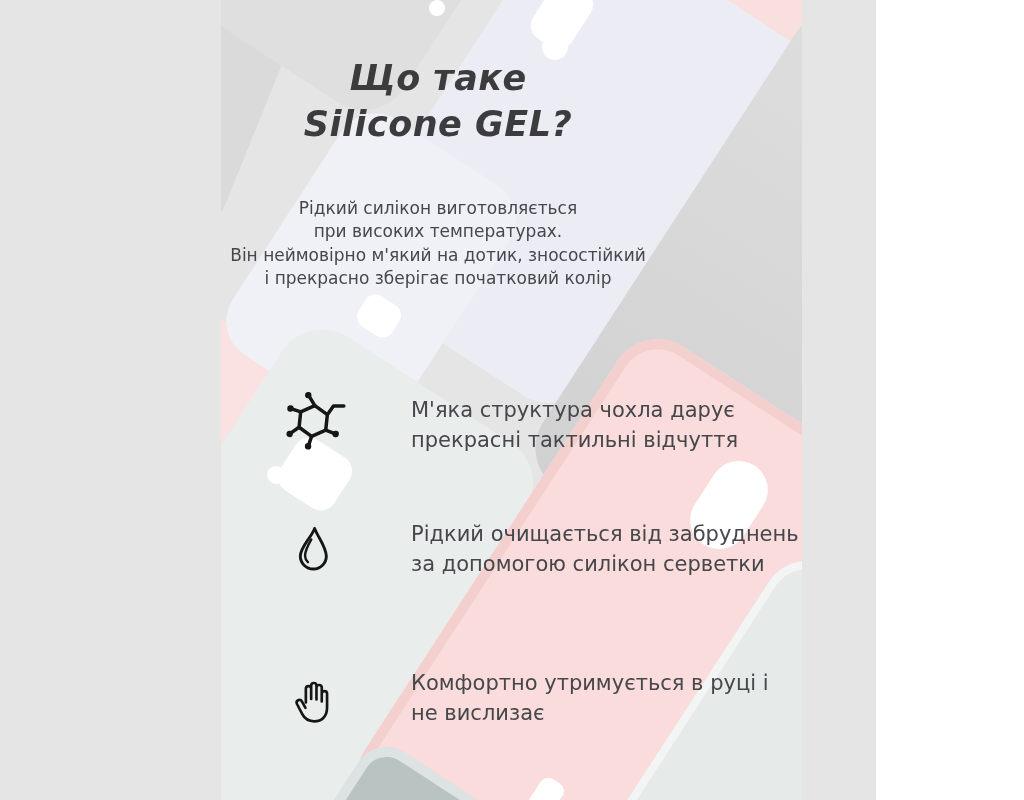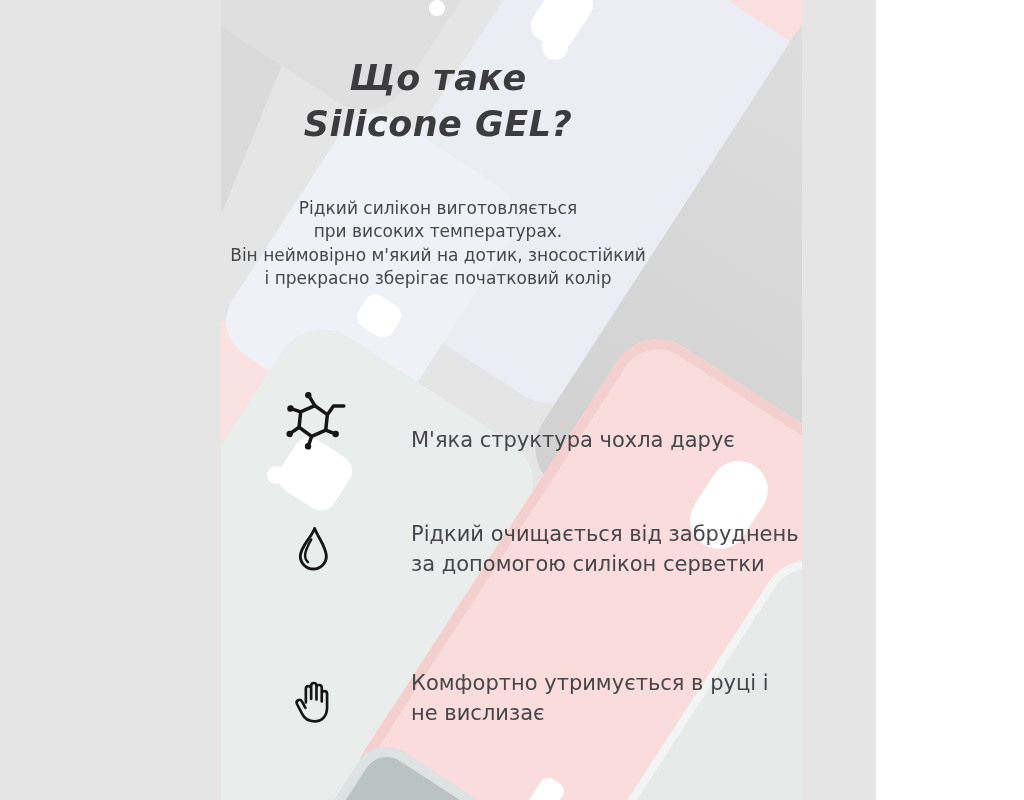--- a/index.html
+++ b/index.html
@@ -96,20 +96,21 @@
           <circle cx="24.6" cy="5.6" r="3.1"></circle>
             <circle cx="8.8" cy="20.3" r="3.1"></circle>
           <circle cx="10.6" cy="44.9" r="3.1"></circle>
             <circle cx="29.6" cy="55" r="3.1"></circle>
           <circle cx="55" cy="40.3" r="3.1"></circle>
         </g>
       </svg>
     </div>
     <div class="ftxt">
       <div>М'яка структура чохла дарує</div>
+      <div>прекрасні тактильні відчуття</div>
     </div>
   </div>
 
   <div class="feature f2">
     <div class="icon-box">
       <svg viewBox="0 0 36 48" width="40" height="53">
         <path d="M19.5 4 C 16 13, 7 20, 6.5 29 a 11.8 11.8 0 0 0 23.6 0 C 29.5 20, 23 13, 19.5 4 Z" stroke="#161616" stroke-width="2.6" fill="none" stroke-linejoin="round"></path>
         <path d="M16.5 14 C 13 20, 10.8 24.5, 10.8 29 a 8.2 8.2 0 0 0 2.6 5.6" stroke="#161616" stroke-width="2.2" fill="none" stroke-linecap="round"></path>
       </svg>
     </div>

